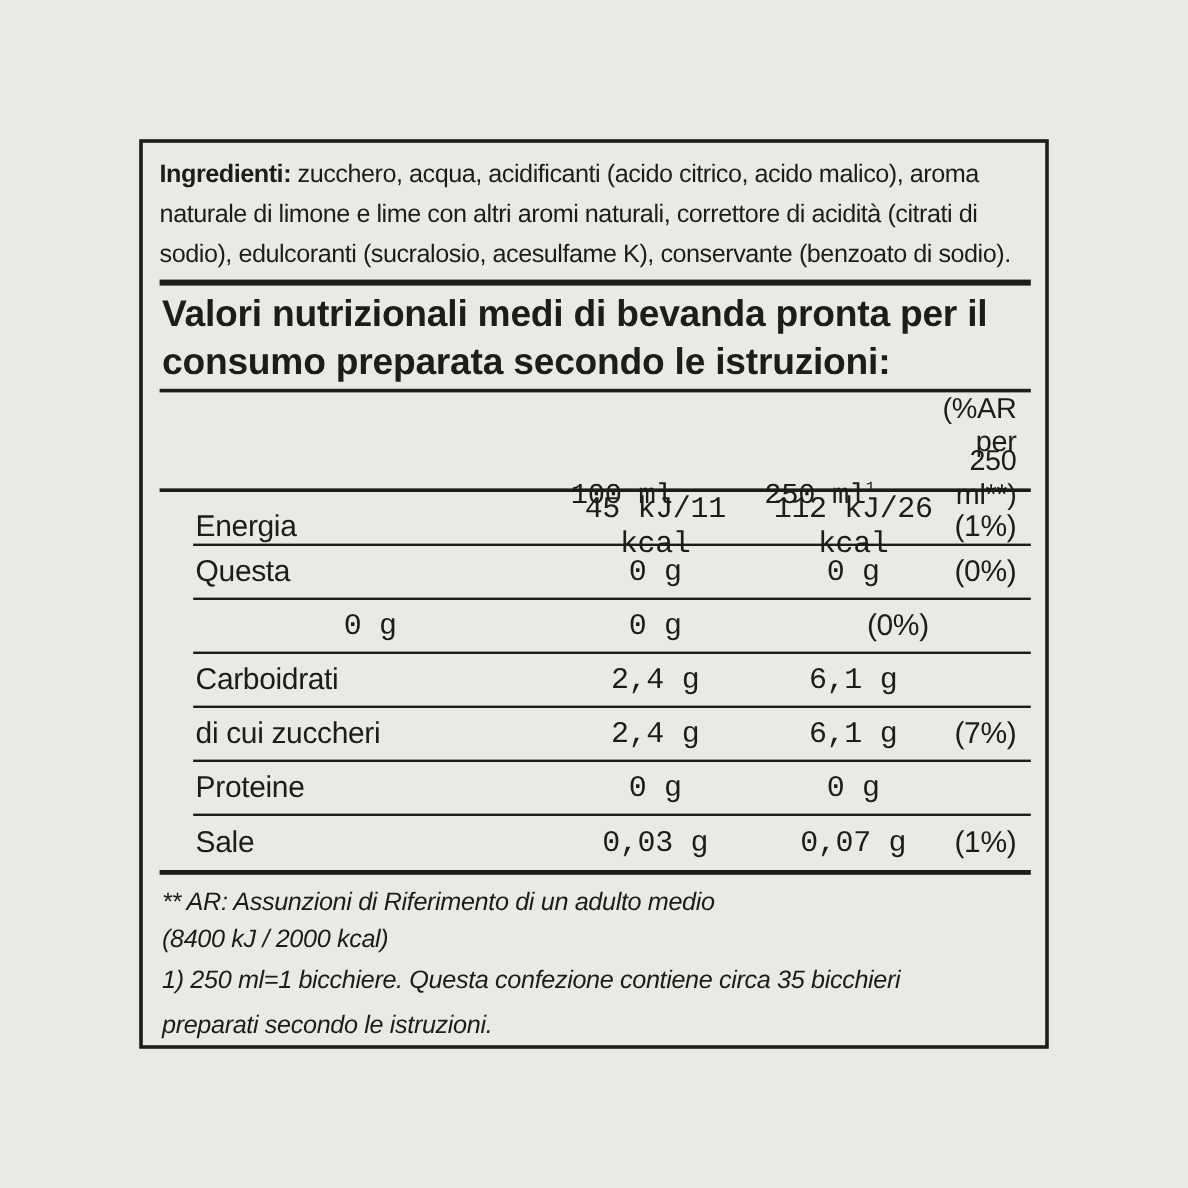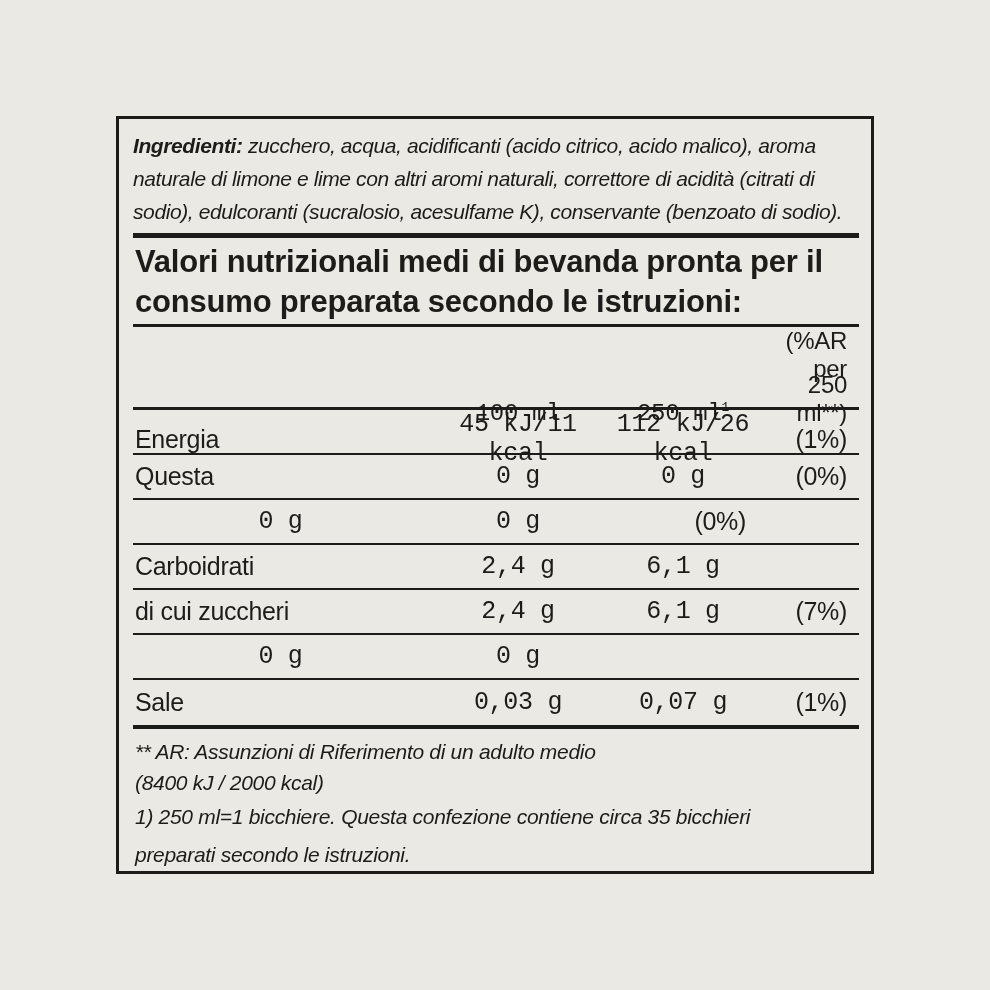--- a/index.html
+++ b/index.html
@@ -23,21 +23,20 @@
     background:var(--bg);
     padding:10px 12px 0 14px;
     overflow:hidden;
   }
   
   .ingredients{
     font-size:21px;
     letter-spacing:-0.4px;
     line-height:33px;
     width:726px;
-    font-style:italic;
   }
   .ingredients b{font-weight:bold;}
   
   .rule{width:100%;background:var(--ink);border:0;}
   .rule-xthick{height:5px;margin-top:5px;}
   .rule-med{height:3px;}
   .rule-bottom{height:4px;}
   
   .nutri-heading{
     font-size:31px;
@@ -58,20 +57,21 @@
   
   .hdr-row1{height:44px;align-items:end;font-size:24px;letter-spacing:-0.3px;}
   .hdr-row2{height:36px;align-items:end;padding-bottom:5px;font-size:24px;letter-spacing:-0.3px;}
   .hdr-row2 sup{font-size:13px;vertical-align:super;line-height:0;}
   
   .nrow{
     height:45px;
     font-size:25px;
     letter-spacing:-0.3px;
     border-bottom:2px solid var(--ink);
+    margin-left:28px;
   }
   .nrow .c-label{padding-left:2px;}
   .nrow.last{border-bottom:none;}
   
   .footnotes{padding-top:7px;font-style:italic;}
   .fn{
     font-size:21px;
     letter-spacing:-0.3px;
     line-height:31px;
     padding-left:2px;
@@ -132,20 +132,21 @@
       <div class="c2">6,1 g</div>
       <div class="c3"></div>
     </div>
     <div class="grid nrow">
       <div class="c-label">di cui zuccheri</div>
       <div class="c1">2,4 g</div>
       <div class="c2">6,1 g</div>
       <div class="c3">(7%)</div>
     </div>
     <div class="grid nrow">
+      <div class="c-label">Proteine</div>
       <div class="c1">0 g</div>
       <div class="c2">0 g</div>
       <div class="c3"></div>
     </div>
     <div class="grid nrow last">
       <div class="c-label">Sale</div>
       <div class="c1">0,03 g</div>
       <div class="c2">0,07 g</div>
       <div class="c3">(1%)</div>
     </div>

